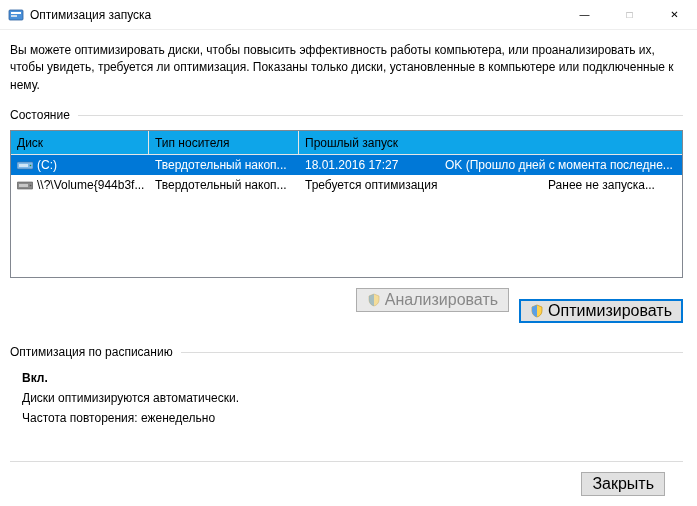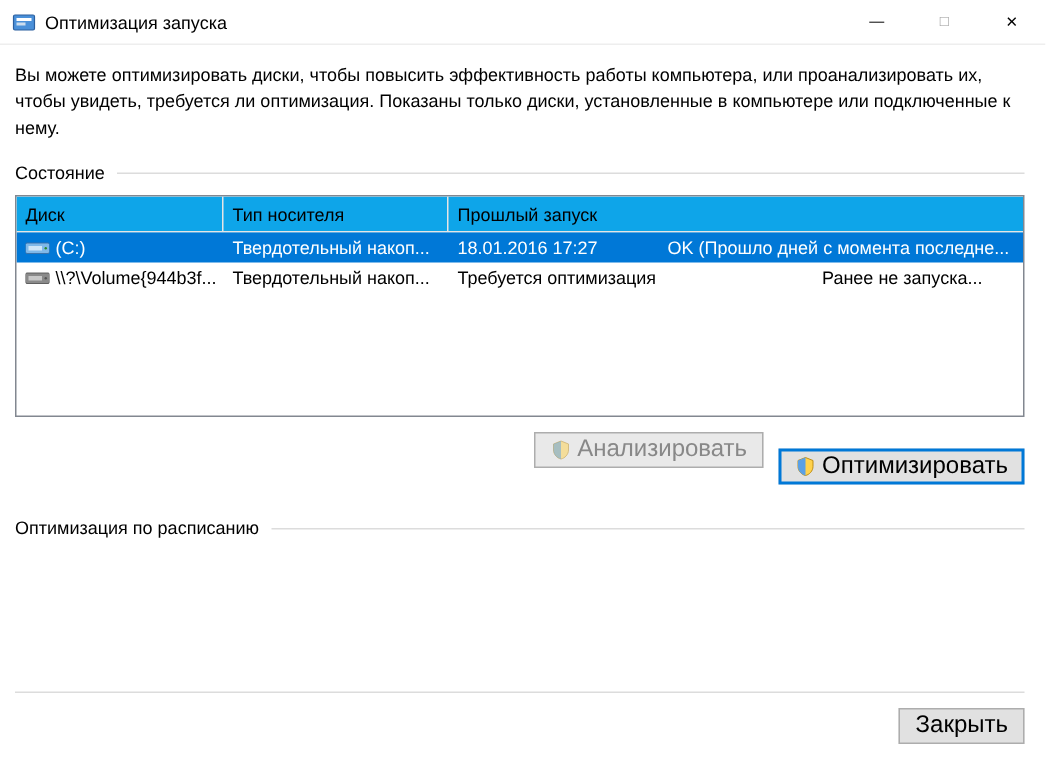--- a/index.html
+++ b/index.html
@@ -78,21 +78,21 @@
     font-family: Liberation Sans, sans-serif;
     cursor: pointer;
   }
   .btn.disabled { color: #888; background: #e9e9e9; cursor: default; }
   .btn.default { border: 1px solid #0078d7; box-shadow: inset 0 0 0 1px #0078d7; margin-top: 11px; }
   .shield { width: 14px; height: 14px; }
   .sched-body { padding: 4px 0 0 12px; display: flex; align-items: flex-start; }
   .sched-text { flex: 1; }
   .sched-text .state { font-weight: bold; margin-bottom: 6px; }
   .sched-text .line1, .sched-text .line2 { margin-bottom: 6px; }
-  .footer { position: absolute; bottom: 10px; right: 14px; }
+  .footer { position: absolute; bottom: 10px; right: 32px; }
   .hr-bottom { position: absolute; left: 10px; right: 14px; bottom: 44px; height: 1px; background: #dcdcdc; }
 </style>
 </head>
 <body>
 
 <div class="titlebar">
   <svg class="title-icon" viewBox="0 0 16 16">
     <rect x="1" y="3" width="14" height="10" rx="1" fill="#4a90d9" stroke="#2b5f9e" stroke-width="0.8"></rect>
     <rect x="3" y="5" width="10" height="2" fill="#fff"></rect>
     <rect x="3" y="8" width="6" height="2" fill="#cde"></rect>
@@ -162,20 +162,25 @@
       <span>Оптимизировать</span>
     </button>
   </div>
 
   <div class="section-header">
     <span class="label">Оптимизация по расписанию</span>
     <div class="line"></div>
   </div>
 
   <div class="sched-body">
+    <div class="sched-text">
+      <div class="state">Вкл.</div>
+      <div class="line1">Диски оптимизируются автоматически.</div>
+      <div class="line2">Частота повторения: еженедельно</div>
+    </div>
   </div>
 </div>
 
 <div class="hr-bottom"></div>
 
 <div class="footer">
   <button class="btn" style="min-width:80px">
     <span>Закрыть</span>
   </button>
 </div>

